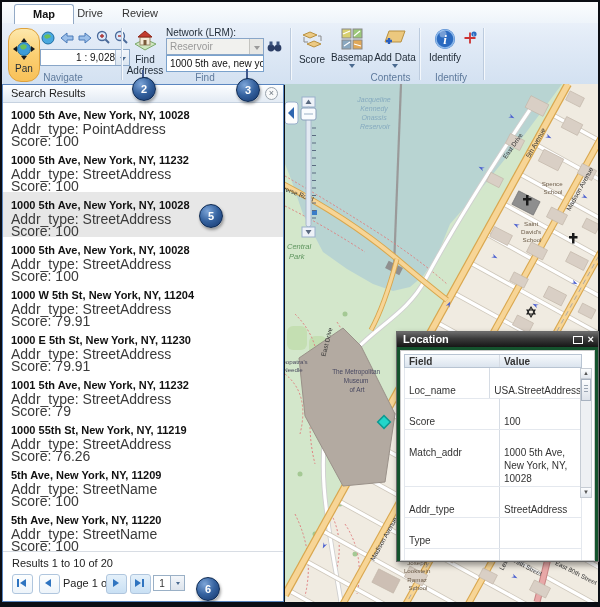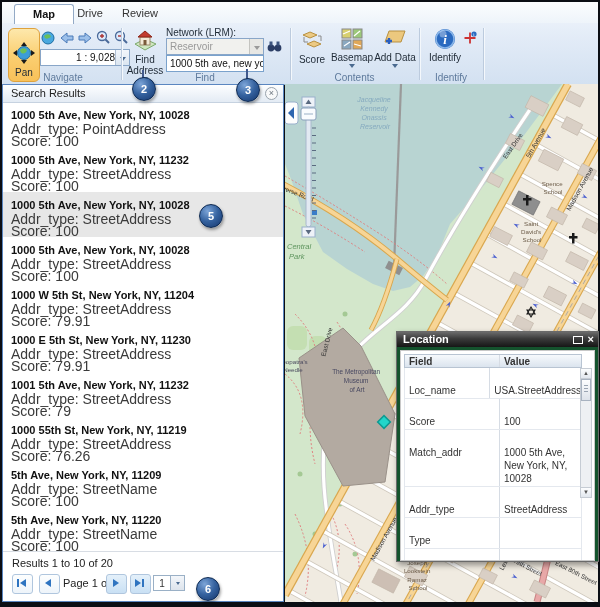--- a/index.html
+++ b/index.html
@@ -9,21 +9,21 @@
   .ribbon{position:absolute;left:2px;top:2px;width:596px;height:82px;background:linear-gradient(#f2f7fc,#e2ebf7 45%,#d3e1f1);border-bottom:1px solid #8ea9c9;}
   .tabrow{position:absolute;left:0;top:0;width:100%;height:21px;background:linear-gradient(#fbfdfe,#eef4fa);}
   .tab{position:absolute;top:2px;height:19px;line-height:19px;text-align:center;font-size:11px;color:#333;cursor:default;}
   .tab.active{background:#fff;border:1px solid #93aac6;border-bottom:none;border-radius:3px 3px 0 0;font-weight:bold;color:#111;}
   .t-map{left:12px;width:58px;}
   .t-edit{left:70px;width:36px;}
   .t-review{left:112px;width:52px;}
   .grp-divider{position:absolute;top:26px;height:52px;width:1px;background:#bccbde;border-right:1px solid #f4f8fc;}
   .grp-label{position:absolute;top:70px;font-size:10px;color:#5e7a9c;text-align:center;}
   .ribbon-btn{position:absolute;display:flex;flex-direction:column;align-items:center;font-size:10px;color:#1f2a36;cursor:default;}
-  .pan-btn{left:6px;top:26px;width:30px;height:46px;background:linear-gradient(#fde8ac,#fbcf72 50%,#f8c159);border:1px solid #dfa23c;border-radius:6px;justify-content:flex-end;padding:3px 0 3px;}
+  .pan-btn{left:6px;top:26px;width:30px;height:46px;background:linear-gradient(#fde8ac,#fbcf72 50%,#f8c159);border:1px solid #dfa23c;border-radius:13px;justify-content:center;padding:3px 0 3px;}
   .mini-btn{position:absolute;top:28px;width:16px;height:16px;}
   .combo{position:absolute;display:flex;background:#fff;border:1px solid #89a6c8;height:15px;}
   .combo .txt{flex:1;font-size:10px;line-height:15px;padding-left:3px;color:#111;white-space:nowrap;overflow:hidden;}
   .combo .dd{width:13px;background:linear-gradient(#f2f6fb,#dbe5f0);border-left:1px solid #aebfd4;position:relative;}
   .caret{position:absolute;left:50%;top:50%;margin:-1px 0 0 -3px;border:3px solid transparent;border-top:4px solid #4a6a90;}
   .caret.sm{margin-left:-2px;border-width:2px;border-top-width:3px;}
   .disabled-combo{background:#f1f1ee;}
   .disabled-combo .txt{color:#999;}
   .disabled-combo .dd{background:#e7e7e4;border-left:1px solid #c4c4c0;}
   .disabled-combo .caret{border-top-color:#9a9a9a;}
@@ -199,21 +199,21 @@
     <div class="ribbon-btn" style="left:372px;top:26px;width:42px;">
       <span>
         <svg width="26" height="22" viewBox="0 0 26 22">
           <polygon points="7,3 23,3 19,14 3,14" fill="#ecc87e" stroke="#b89040"></polygon>
           <path d="M7,10 v6 M4,13 h6" stroke="#2a5fc0" stroke-width="2.4"></path>
         </svg>
       </span>
       <span>Add Data</span>
       <span class="under-caret"></span>
     </div>
-    <div class="grp-label" style="left:288px;width:129px;">Contents</div>
+    <div class="grp-label" style="left:300px;width:129px;padding-left:24px;">Contents</div>
     <div class="grp-divider" style="left:417px;"></div>
 
     <div class="ribbon-btn" style="left:424px;top:26px;width:38px;">
       <span>
         <svg width="22" height="22">
             <circle cx="11" cy="11" r="10" fill="#2a6ac0"></circle>
             <circle cx="11" cy="11" r="9" fill="none" stroke="#8ab6e8" stroke-width="1.5"></circle>
             <circle cx="9" cy="6" r="3.5" fill="rgba(255,255,255,.35)"></circle>
             <text x="11" y="16" text-anchor="middle" font-size="13" font-weight="bold" font-style="italic" fill="#fff" font-family="Liberation Serif,serif">i</text>
           </svg>

